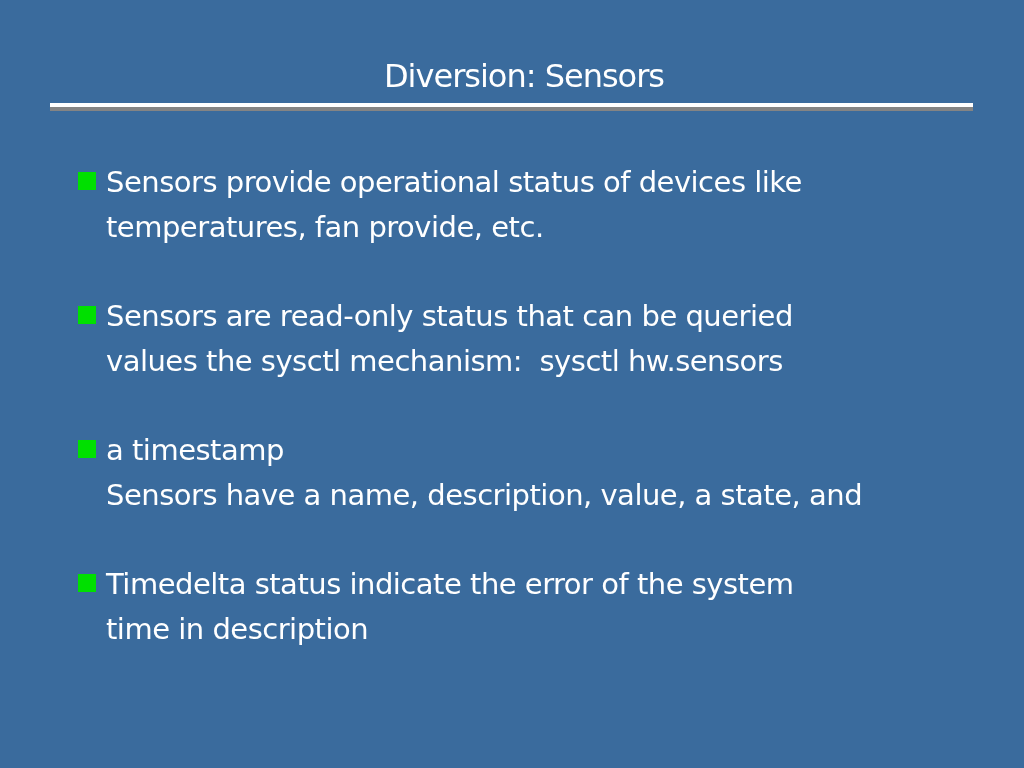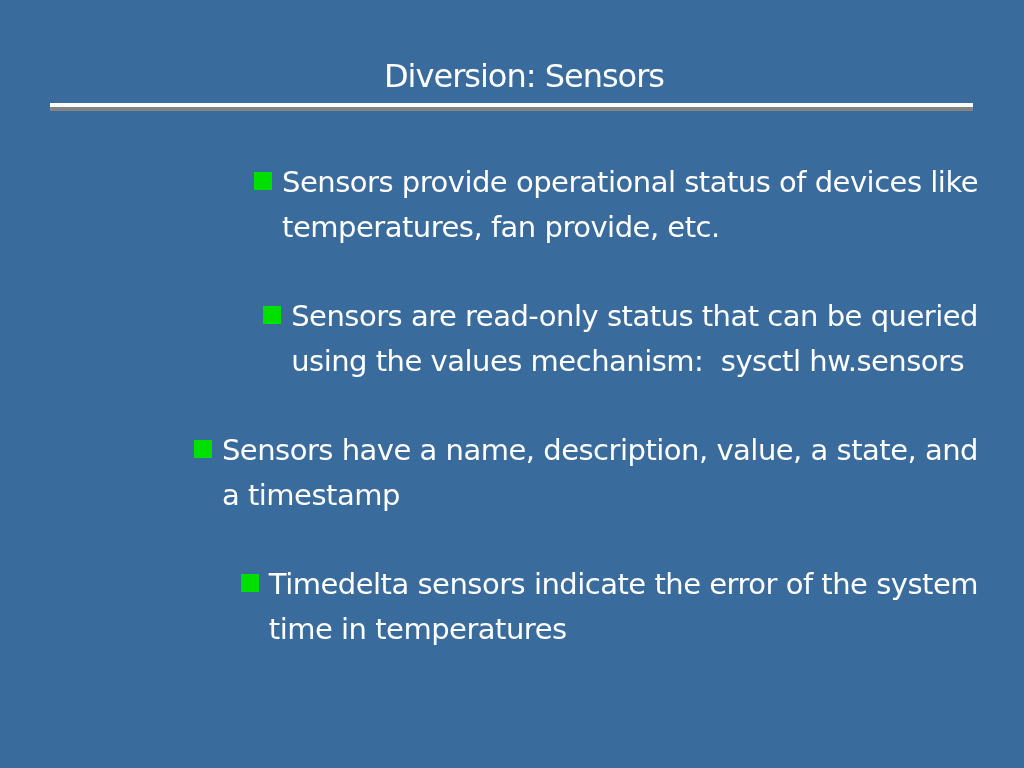--- a/index.html
+++ b/index.html
@@ -35,21 +35,20 @@
   .bullets {
     position: absolute;
     top: 160px;
     left: 78px;
     width: 900px;
   }
   .bullet-row {
     display: flex;
     align-items: flex-start;
     margin-bottom: 44px;
-    justify-content: flex-end;
   }
   .bullet-marker {
     flex: 0 0 auto;
     width: 18px;
     height: 18px;
     background: #00e000;
     margin: 12px 10px 0 0;
   }
   .bullet-text {
     font-size: 29px;
@@ -77,34 +76,34 @@
       <div class="bullet-text">
         <span class="bl">Sensors provide operational status of devices like</span>
         <span class="bl">temperatures, fan provide, etc.</span>
       </div>
     </div>
 
     <div class="bullet-row">
       <span class="bullet-marker"></span>
       <div class="bullet-text">
         <span class="bl">Sensors are read-only status that can be queried</span>
-        <span class="bl">using the values mechanism:  sysctl hw.sensors</span>
+        <span class="bl">values the sysctl mechanism:  sysctl hw.sensors</span>
       </div>
     </div>
 
     <div class="bullet-row">
       <span class="bullet-marker"></span>
       <div class="bullet-text">
+        <span class="bl">a timestamp</span>
         <span class="bl">Sensors have a name, description, value, a state, and</span>
-        <span class="bl">a timestamp</span>
       </div>
     </div>
 
     <div class="bullet-row">
       <span class="bullet-marker"></span>
       <div class="bullet-text">
-        <span class="bl">Timedelta sensors indicate the error of the system</span>
-        <span class="bl">time in temperatures</span>
+        <span class="bl">Timedelta status indicate the error of the system</span>
+        <span class="bl">time in description</span>
       </div>
     </div>
 
   </div>
 </div>
 
 </body></html>

